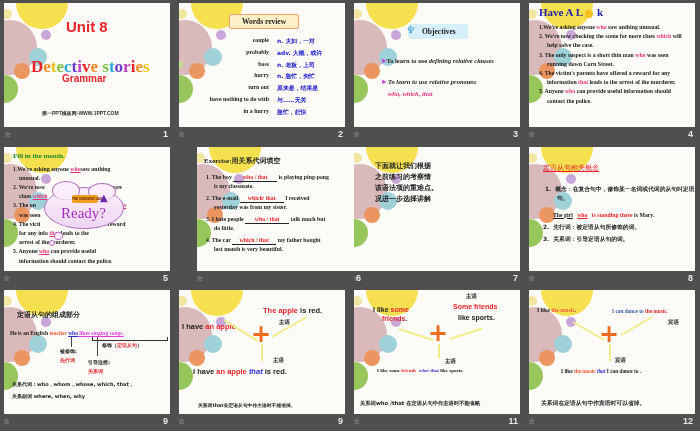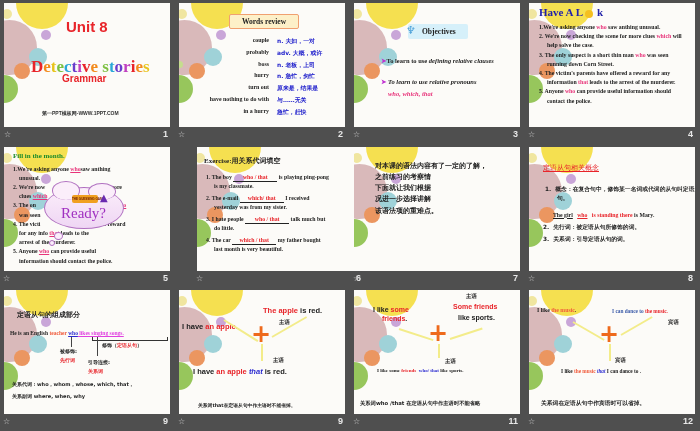--- a/index.html
+++ b/index.html
@@ -231,25 +231,24 @@
   <div class="cell" style="left:350px;top:143.6px;">
     <div class="slide">
       <div class="b b1"></div>
         <div class="b b2"></div>
         <div class="b b3"></div>
         <div class="b b4"></div>
         <div class="b b5"></div>
         <div class="b b6"></div>
         <div class="b b7"></div>
       <div id="txt7" class="cn" style="position:absolute;left:21px;top:14px;font-size:7px;font-weight:bold;color:#222;line-height:11.3px;">
-          <div>对本课的语法内容有了一定的了解，</div>
+          <div>下面就让我们根据</div>
           <div>之前练习的考察情</div>
-          <div>下面就让我们根据</div>
+          <div>该语法项的重难点。</div>
           <div>况进一步选择讲解</div>
-          <div>该语法项的重难点。</div>
         </div>
     </div>
     <div class="footer">
         <span class="star">☆</span>
         <span class="num">7</span>
       </div>
   </div>
 
   <div class="cell" style="left:525px;top:143.6px;">
     <div class="slide">

